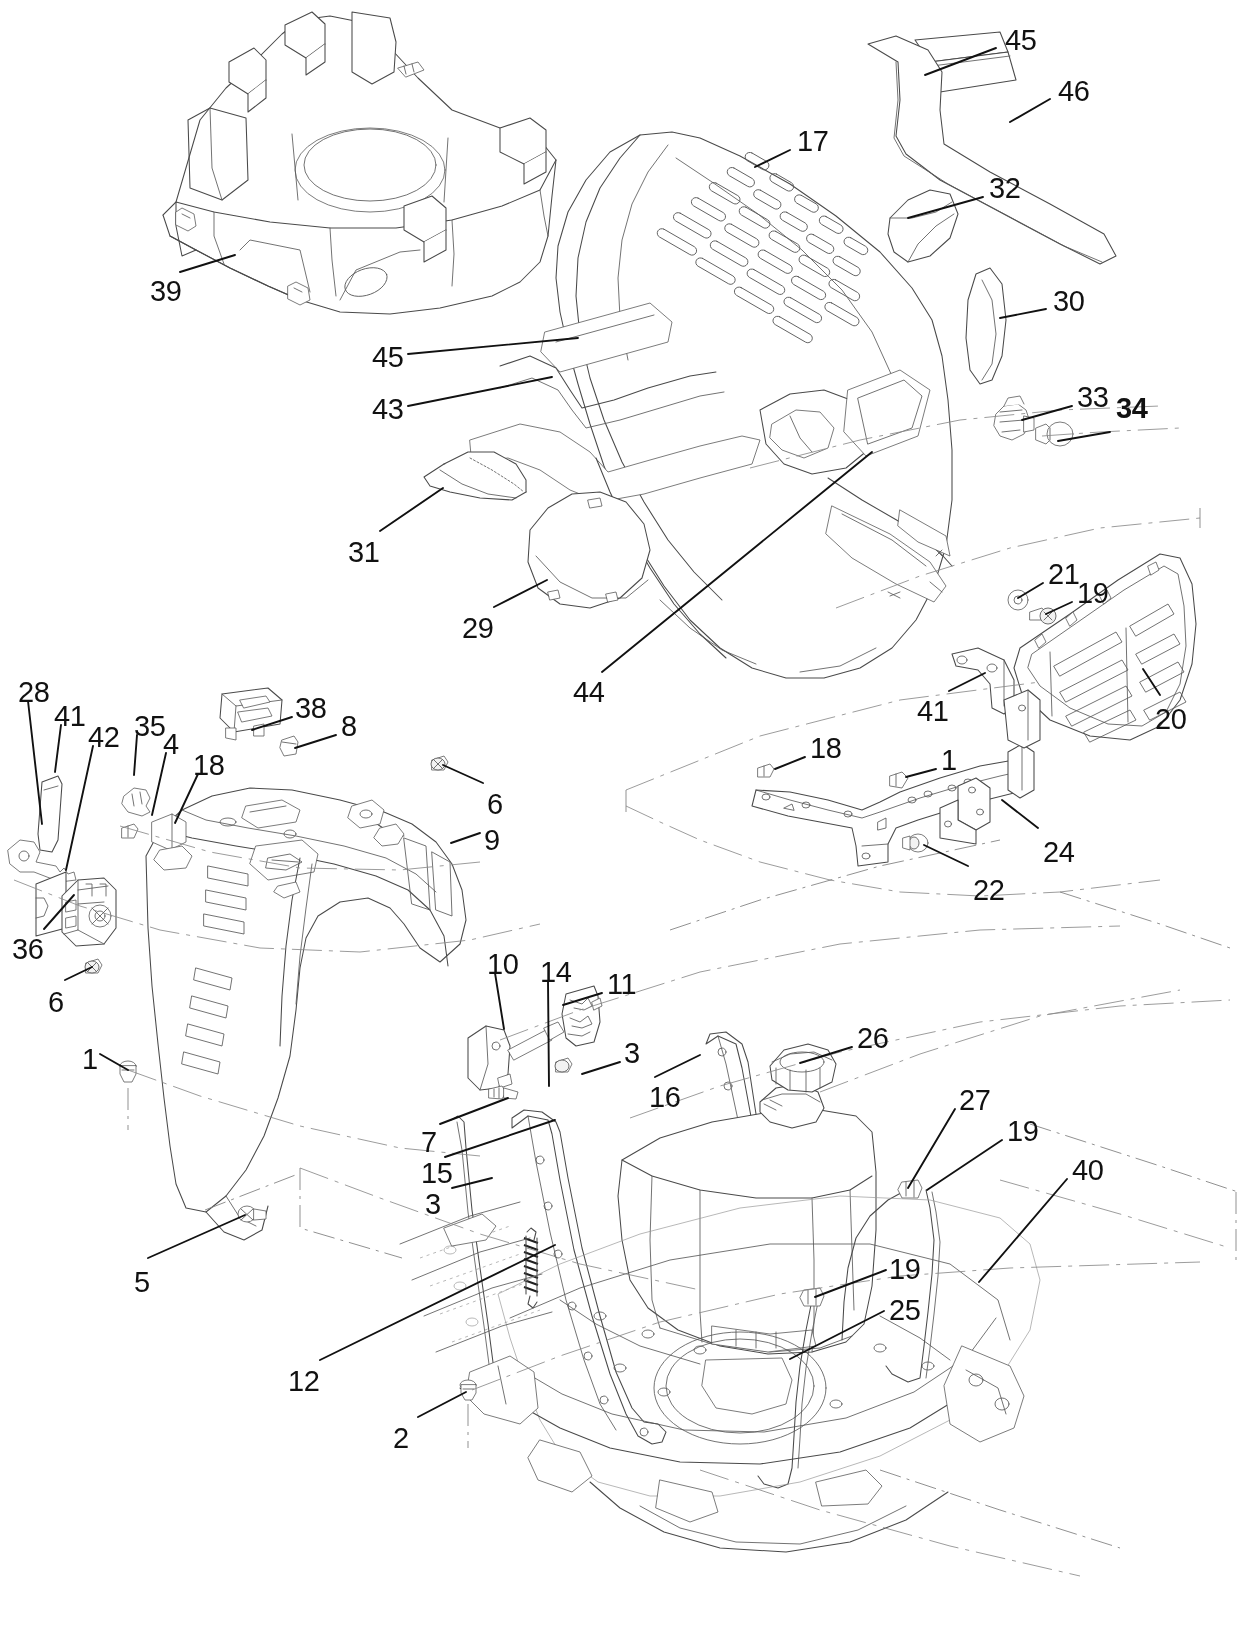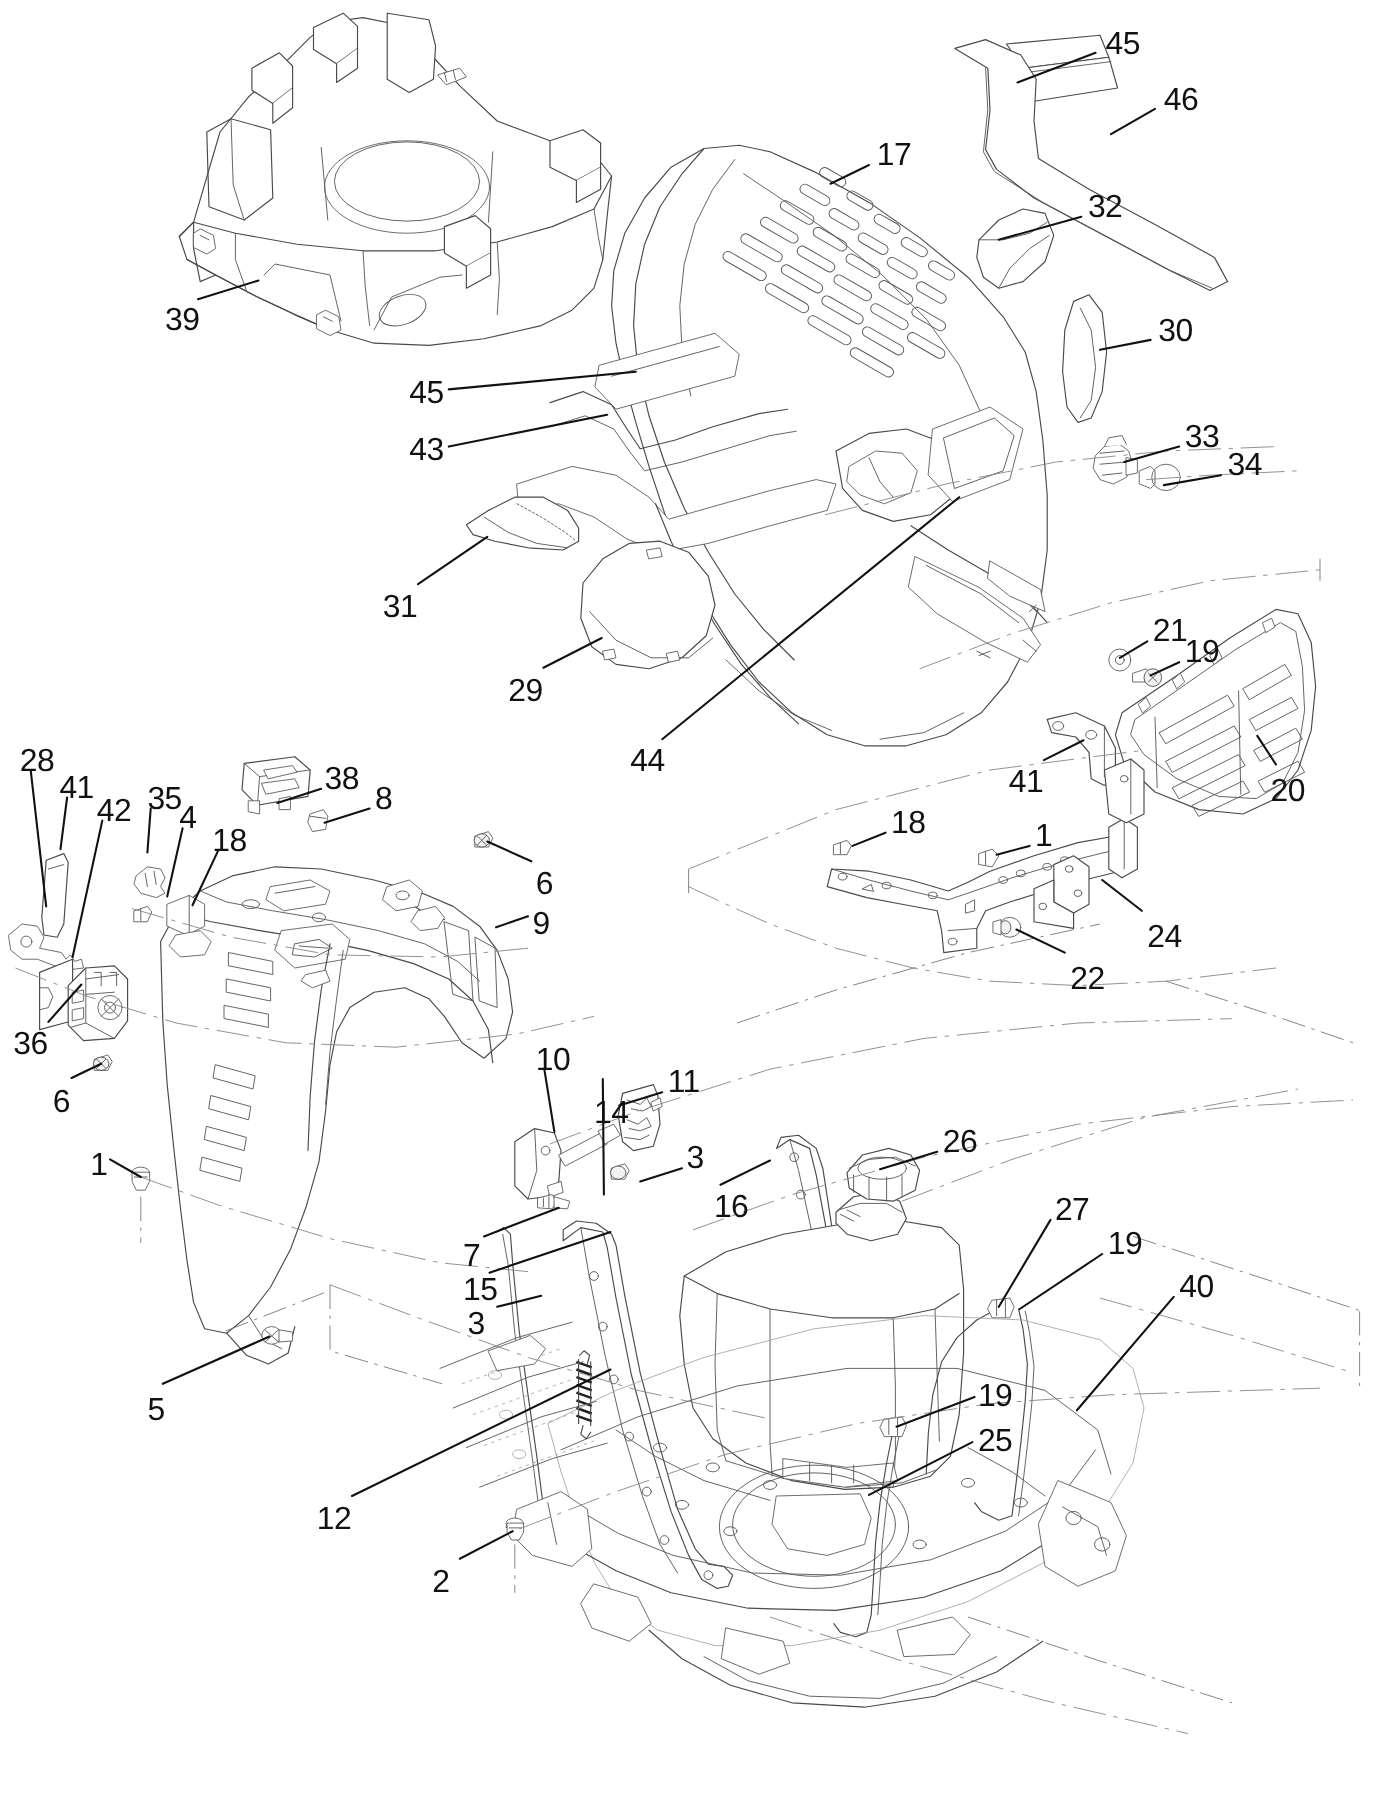--- a/index.html
+++ b/index.html
@@ -685,21 +685,21 @@
 <div id="callouts">
       <div class="callout" style="left: 1005px; top: 26px;">45</div>
       <div class="callout" style="left: 1058px; top: 77px;">46</div>
       <div class="callout" style="left: 797px; top: 127px;">17</div>
       <div class="callout" style="left: 989px; top: 174px;">32</div>
       <div class="callout" style="left: 1053px; top: 287px;">30</div>
       <div class="callout" style="left: 150px; top: 277px;">39</div>
       <div class="callout" style="left: 372px; top: 343px;">45</div>
       <div class="callout" style="left: 372px; top: 395px;">43</div>
       <div class="callout" style="left: 1077px; top: 383px;">33</div>
-      <div class="callout" style="left: 1116px; top: 409px;">34</div>
+      <div class="callout" style="left: 1116px; top: 394px; font-weight: bold;">34</div>
       <div class="callout" style="left: 348px; top: 538px;">31</div>
       <div class="callout" style="left: 462px; top: 614px;">29</div>
       <div class="callout" style="left: 1048px; top: 560px;">21</div>
       <div class="callout" style="left: 1077px; top: 579px;">19</div>
       <div class="callout" style="left: 1155px; top: 705px;">20</div>
       <div class="callout" style="left: 573px; top: 678px;">44</div>
       <div class="callout" style="left: 917px; top: 697px;">41</div>
       <div class="callout" style="left: 810px; top: 734px;">18</div>
       <div class="callout" style="left: 941px; top: 746px;">1</div>
       <div class="callout" style="left: 1043px; top: 838px;">24</div>
@@ -711,21 +711,21 @@
       <div class="callout" style="left: 88px; top: 723px;">42</div>
       <div class="callout" style="left: 134px; top: 712px;">35</div>
       <div class="callout" style="left: 163px; top: 730px;">4</div>
       <div class="callout" style="left: 193px; top: 751px;">18</div>
       <div class="callout" style="left: 487px; top: 790px;">6</div>
       <div class="callout" style="left: 484px; top: 826px;">9</div>
       <div class="callout" style="left: 12px; top: 935px;">36</div>
       <div class="callout" style="left: 48px; top: 988px;">6</div>
       <div class="callout" style="left: 82px; top: 1045px;">1</div>
       <div class="callout" style="left: 487px; top: 950px;">10</div>
-      <div class="callout" style="left: 540px; top: 958px; margin-top: 40px;">14</div>
+      <div class="callout" style="left: 540px; top: 958px;">14</div>
       <div class="callout" style="left: 607px; top: 970px;">11</div>
       <div class="callout" style="left: 624px; top: 1039px;">3</div>
       <div class="callout" style="left: 421px; top: 1128px;">7</div>
       <div class="callout" style="left: 421px; top: 1159px; text-align: right;">15</div>
       <div class="callout" style="left: 425px; top: 1190px;">3</div>
       <div class="callout" style="left: 134px; top: 1268px;">5</div>
       <div class="callout" style="left: 288px; top: 1367px;">12</div>
       <div class="callout" style="left: 393px; top: 1424px;">2</div>
       <div class="callout" style="left: 625px; top: 1083px; margin-left: 24px;">16</div>
       <div class="callout" style="left: 857px; top: 1024px;">26</div>

